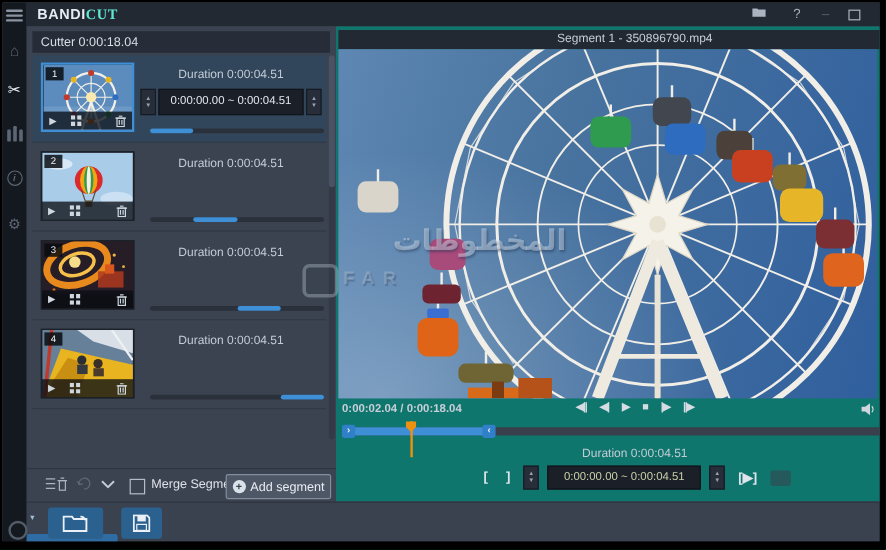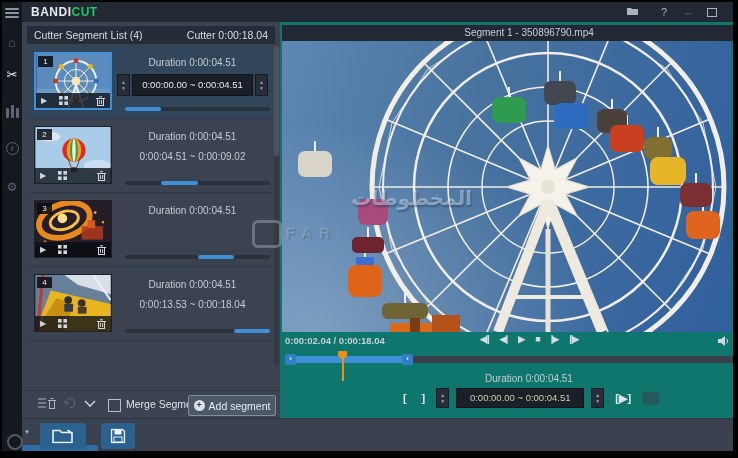--- a/index.html
+++ b/index.html
@@ -13,21 +13,21 @@
   .side-ic.active{color:#e8edf3;}
   #menu-ic span{display:block;height:2px;background:#8a93a0;margin:2px 3px;border-radius:1px;}
   .joinbars i{display:inline-block;width:3px;background:#5d6675;margin:0 1px;border-radius:1px;vertical-align:bottom;}
   .info-circ{display:inline-block;width:11px;height:11px;border:1.5px solid #5d6675;border-radius:50%;
              font-size:8px;line-height:11px;color:#5d6675;font-style:italic;font-weight:bold;}
   .bottom-circ{position:absolute;left:5px;top:432px;width:12px;height:12px;border:2px solid #525b68;border-radius:50%;}
 
   
   #titlebar{position:absolute;left:20px;top:0;right:0;height:20px;background:#232933;}
   #logo{position:absolute;left:9px;top:3px;font-size:12px;font-weight:bold;letter-spacing:.5px;}
-  #logo .lp{color:#e6ebf1;} #logo .la{color:#22c55e;}
+  #logo .lp{color:#e6ebf1;} #logo .la{color:#5eead4;font-family:Liberation Serif, serif;}
   .win-ic{position:absolute;top:2px;width:18px;height:16px;text-align:center;color:#aab3bf;font-size:11px;line-height:16px;}
   .win-ic.dim{color:#59626f;}
   .maxbox{display:inline-block;width:8px;height:7px;border:1px solid #aab3bf;margin-top:4px;}
 
   
   #panelL{position:absolute;left:20px;top:20px;width:258px;height:396px;background:#3b4350;}
   #panelL-header{position:absolute;left:5px;top:4px;right:5px;height:18px;background:#262d38;
                  color:#d8dee6;font-size:10.5px;line-height:18px;padding:0 7px;display:flex;justify-content:space-between;}
   #scrolltrack{position:absolute;right:1px;top:24px;width:5px;height:320px;background:#333a46;border-radius:3px;}
   #scrollthumb{position:absolute;right:1px;top:24px;width:5px;height:110px;background:#4a5363;border-radius:3px;}
@@ -105,21 +105,21 @@
   .blue-btn{position:absolute;background:#2b618f;border-radius:3px;}
   #open-btn{left:18px;top:4px;width:46px;height:26px;}
   #open-dd{left:66px;top:4px;width:10px;height:26px;color:#9fc0da;font-size:7px;line-height:26px;text-align:center;}
   #save-btn{left:79px;top:4px;width:34px;height:26px;}
   #start-btn{left:639px;top:4px;width:76px;height:27px;background:#2f6ca3;color:#fff;
              font-size:11.5px;font-weight:bold;text-align:center;line-height:27px;border-radius:2px;}
   .btn-ic{position:absolute;left:50%;top:50%;transform:translate(-50%,-50%);}
 
   
   #watermark{position:absolute;left:226px;top:184px;width:244px;height:62px;z-index:9;pointer-events:none;opacity:.85;}
-  #wm-ar{position:absolute;right:0;top:0;font-family:"DejaVu Sans",sans-serif;font-size:20px;font-weight:bold;
+  #wm-ar{position:absolute;right:0;top:0;font-family:"DejaVu Sans",sans-serif;font-size:24px;font-weight:bold;
          color:rgba(225,234,243,.50);text-shadow:1px 2px 2px rgba(35,55,85,.55);}
   #wm-la{position:absolute;left:58px;top:38px;font-size:15px;font-weight:bold;letter-spacing:7px;
          color:rgba(190,200,212,.40);text-shadow:1px 1px 1px rgba(35,55,85,.4);}
   #wm-badge{position:absolute;left:24px;top:34px;width:24px;height:22px;border:3px solid rgba(205,216,228,.38);border-radius:6px;}
 </style>
 </head>
 <body>
 
 <div id="frame">
 <div id="window">
@@ -147,21 +147,20 @@
             <path d="M1 2h4l1 1h6v6H1z" fill="#aab3bf"></path>
           </svg>
     </div>
     <div class="win-ic" style="right:60px;">?</div>
     <div class="win-ic dim" style="right:36px;">–</div>
     <div class="win-ic" style="right:12px;"><span class="maxbox"></span></div>
   </div>
 
   <div id="panelL">
     <div id="panelL-header">
-      <span>Cutter Segment List (4)</span>
       <span>Cutter 0:00:18.04</span>
     </div>
 
     <div class="seg-row selected" style="top:24px;">
       <div class="thumb">
         <svg width="76" height="56" viewBox="0 0 78 58">
           <rect width="78" height="58" fill="#5c8cbe"></rect>
               <rect y="36" width="78" height="22" fill="#7fa6cd" opacity=".45"></rect>
           <circle cx="41" cy="28" r="21" fill="none" stroke="#f2efe8" stroke-width="2"></circle>
           <circle cx="41" cy="28" r="12" fill="none" stroke="#f2efe8" stroke-width="1"></circle>
@@ -255,21 +254,20 @@
                   <line x1="0" y1="2.5" x2="9" y2="2.5"></line>
                   <line x1="3" y1="0.8" x2="6" y2="0.8"></line>
                   <line x1="3.4" y1="4" x2="3.4" y2="8"></line>
                   <line x1="5.6" y1="4" x2="5.6" y2="8"></line>
                 </g>
               </svg>
         </div>
       </div>
       <div class="seg-info">
         <div class="seg-dur">Duration 0:00:04.51</div>
-        <div class="seg-range-plain">0:00:04.51 ~ 0:00:09.02</div>
       </div>
       <div class="prog q1">
             <i></i>
           </div>
     </div>
 
     <div class="seg-row" style="top:172px;">
       <div class="thumb">
         <svg width="76" height="56" viewBox="0 0 78 58">
           <rect width="78" height="58" fill="#261d27"></rect>
@@ -344,21 +342,20 @@
                   <line x1="0" y1="2.5" x2="9" y2="2.5"></line>
                   <line x1="3" y1="0.8" x2="6" y2="0.8"></line>
                   <line x1="3.4" y1="4" x2="3.4" y2="8"></line>
                   <line x1="5.6" y1="4" x2="5.6" y2="8"></line>
                 </g>
               </svg>
         </div>
       </div>
       <div class="seg-info">
         <div class="seg-dur">Duration 0:00:04.51</div>
-        <div class="seg-range-plain">0:00:13.53 ~ 0:00:18.04</div>
       </div>
       <div class="prog q3">
             <i></i>
           </div>
     </div>
 
     <div id="scrolltrack"></div>
     <div id="scrollthumb"></div>
 
     <div id="panelL-footer">

